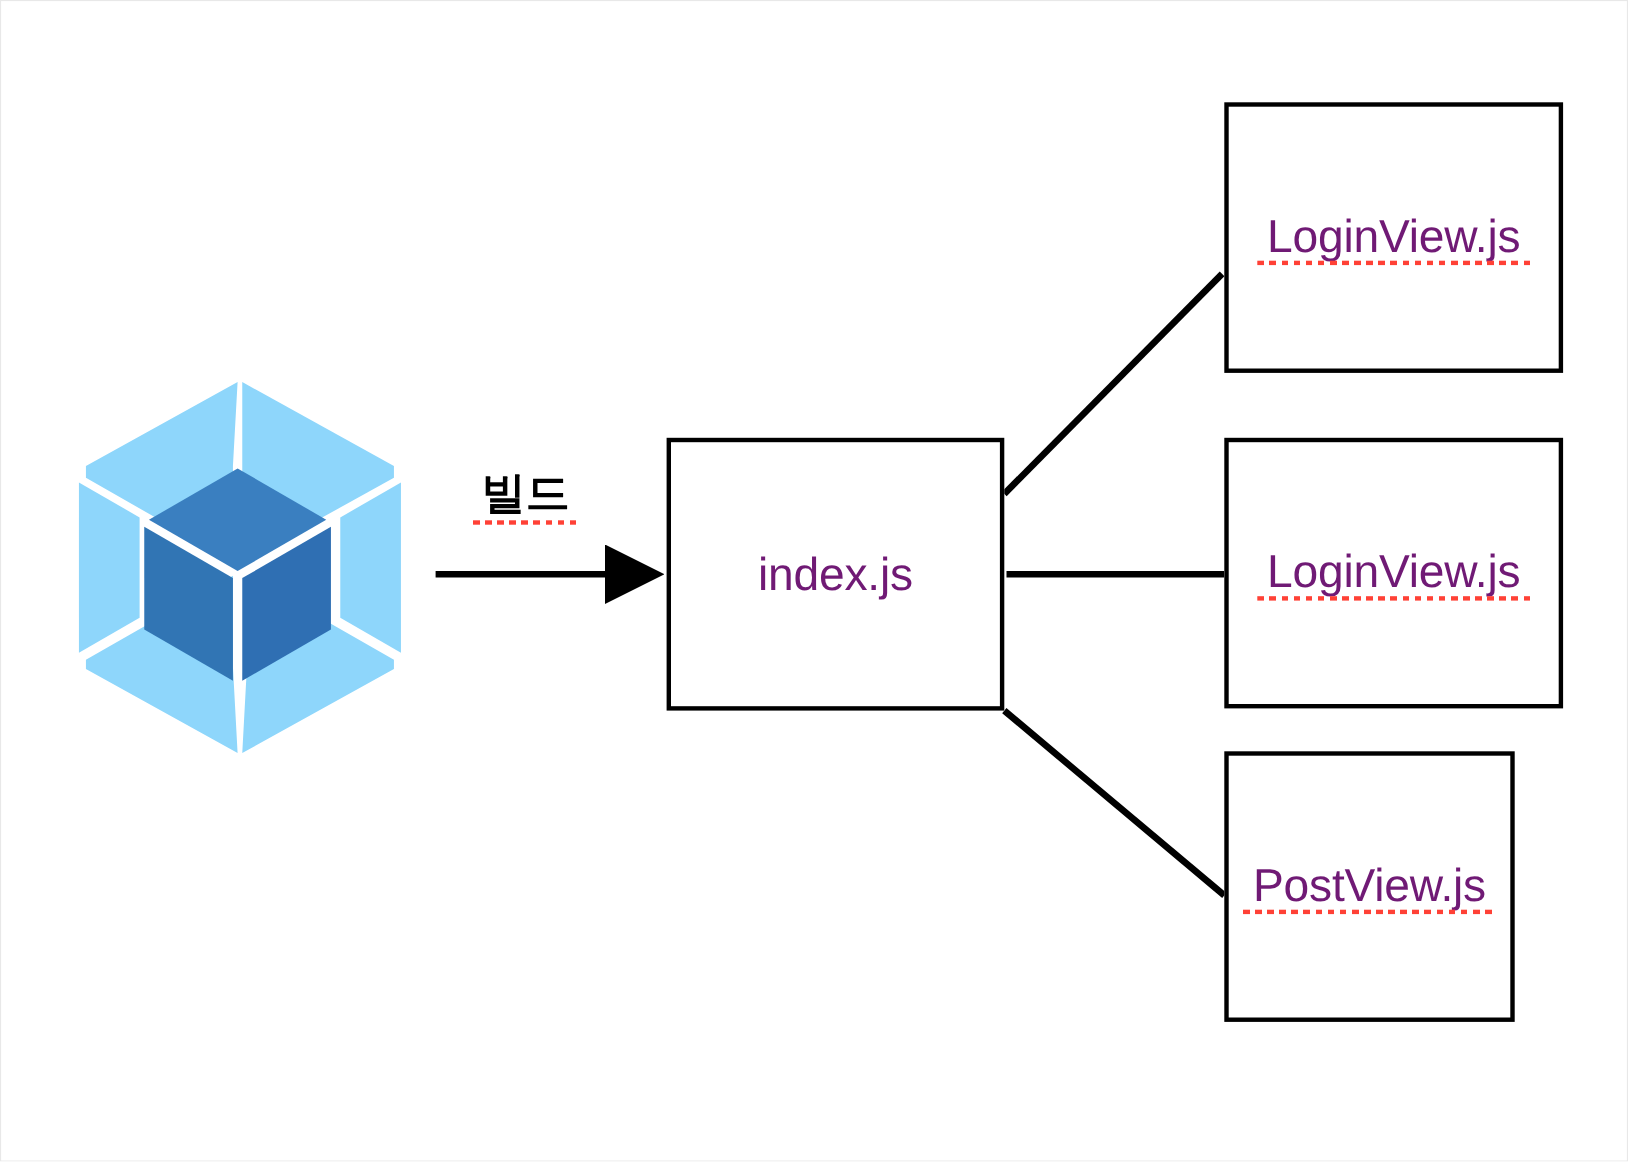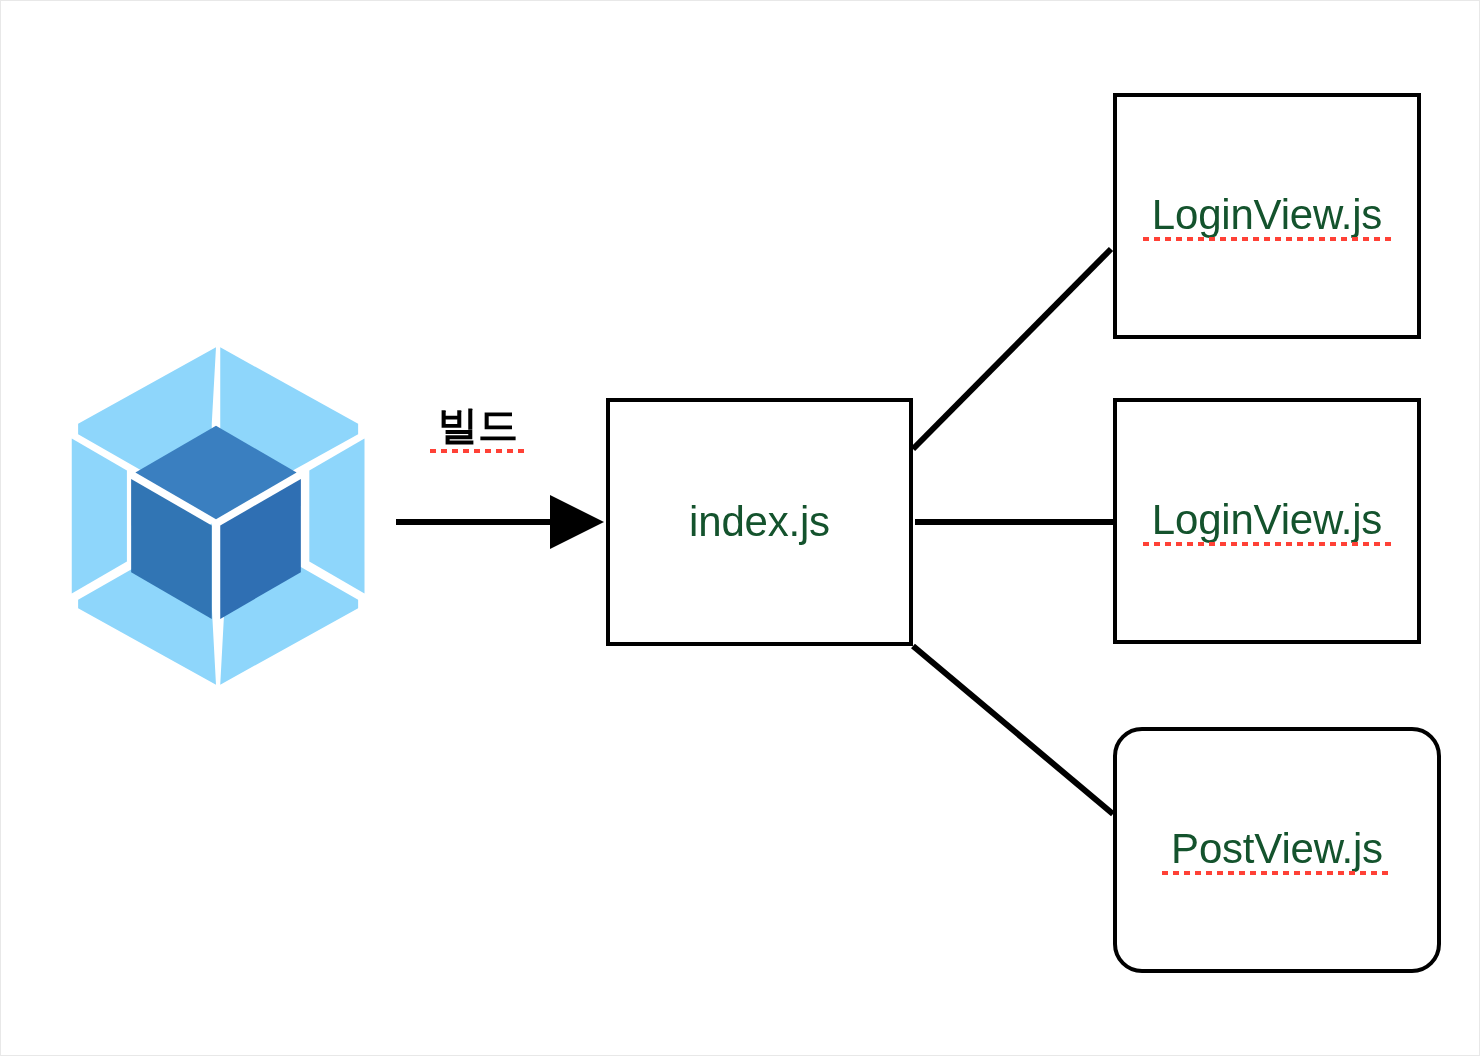--- a/index.html
+++ b/index.html
@@ -43,21 +43,21 @@
     box-sizing: border-box;
     border: 4px solid #000000;
     background: #ffffff;
     display: flex;
     align-items: center;
     justify-content: center;
   }
   .node-label {
     font-size: 42px;
     font-weight: 400;
-    color: #14532d;
+    color: #701a75;
     line-height: 1;
     white-space: nowrap;
     letter-spacing: -0.2px;
   }
 
   
   .spell {
     position: relative;
     display: inline-block;
     padding-bottom: 2px;
@@ -70,28 +70,28 @@
     bottom: -3px;
     height: 4px;
     background-image: repeating-linear-gradient(
         to right,
         #ff4136 0px, #ff4136 6px,
         rgba(255,255,255,0) 6px, rgba(255,255,255,0) 11px);
   }
 
   #box-login    { left: 1112px; top: 92px;  width: 308px; height: 246px; }
   #box-home     { left: 1112px; top: 397px; width: 308px; height: 246px; }
-  #box-post     { left: 1112px; top: 726px; width: 328px; height: 246px; border-radius: 29px; }
+  #box-post     { left: 1112px; top: 682px; width: 264px; height: 246px; }
   #box-index    { left: 605px;  top: 397px; width: 307px; height: 248px; }
 
   
   .edge-caption {
     position: absolute;
     left: 437px;
-    top: 404px;
+    top: 428px;
     font-size: 40px;
     font-weight: 700;
     color: #000000;
     line-height: 1;
     white-space: nowrap;
   }
   .edge-caption .spell::after {
     left: -8px;
     right: -8px;
     bottom: -6px;

